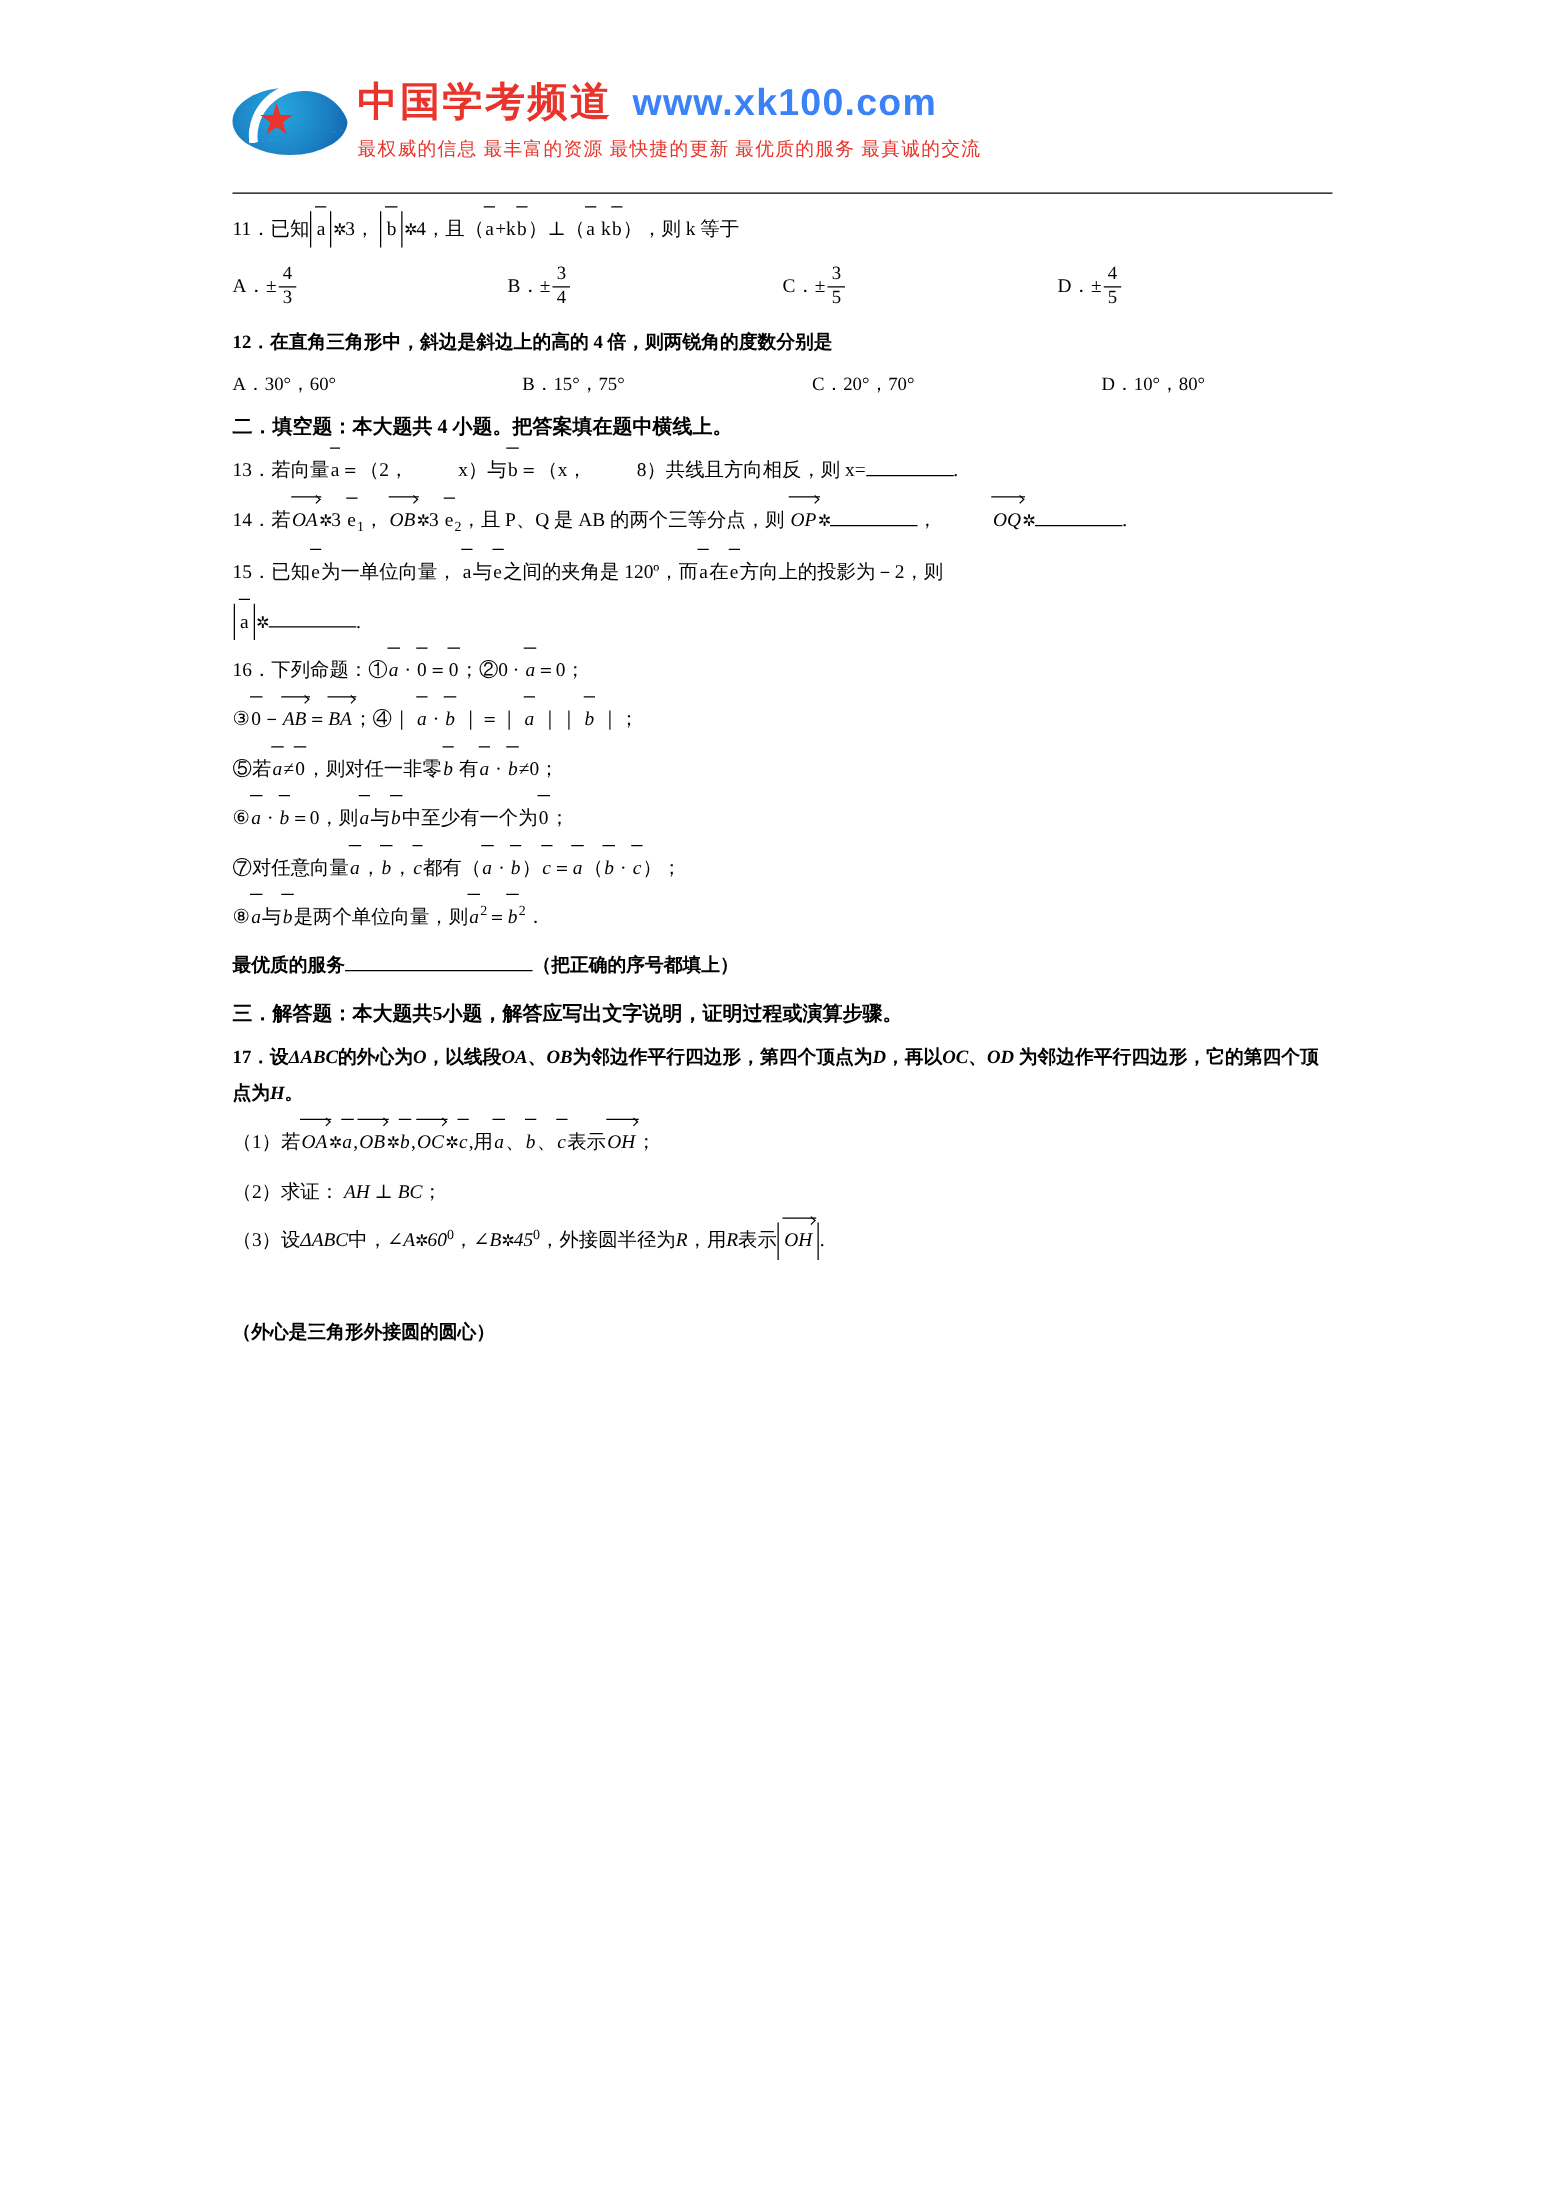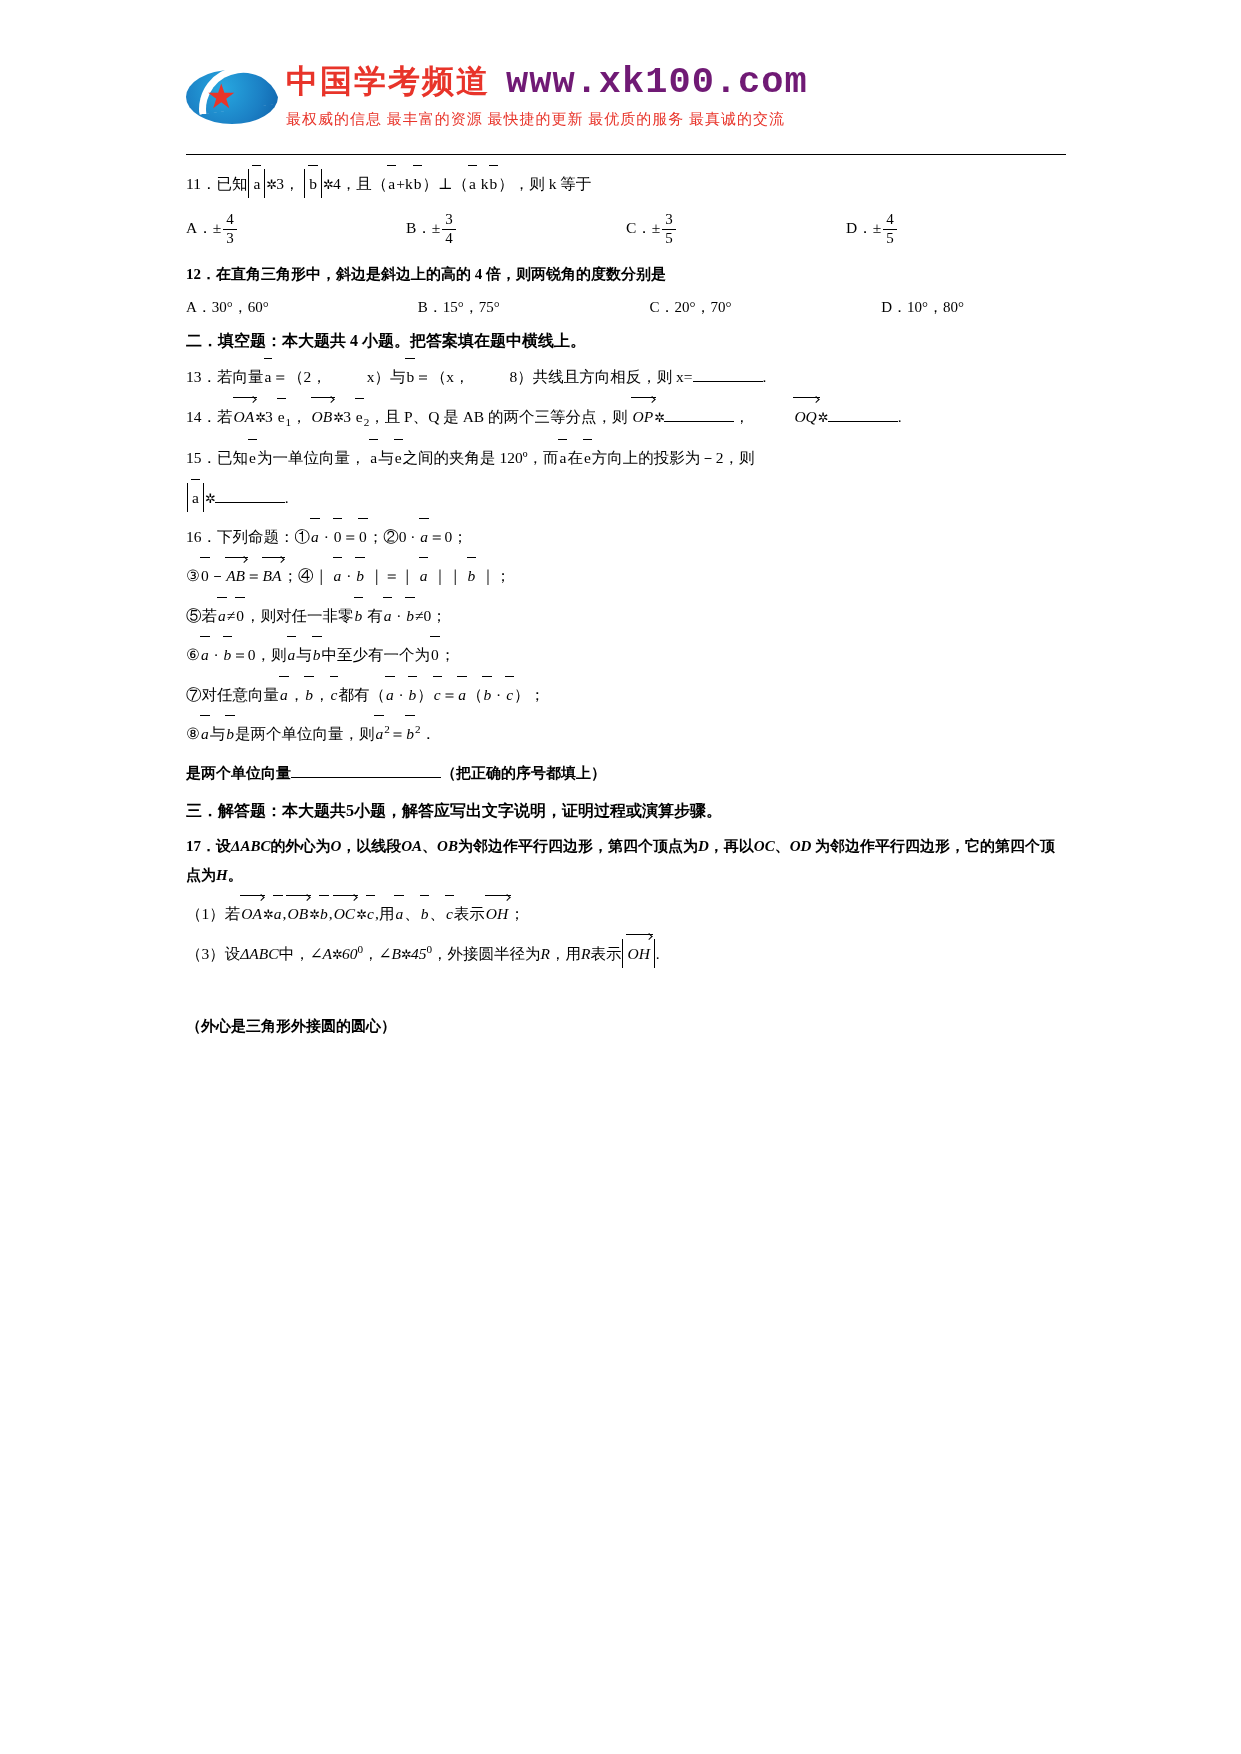--- a/index.html
+++ b/index.html
@@ -80,24 +80,24 @@
     white-space: nowrap;
   }
   .brand-cn {
     font-family: "DejaVu Serif", serif;
     font-size: 32px;
     font-weight: bold;
     color: #e8342a;
     letter-spacing: 2px;
   }
   .brand-url {
-    font-family: Liberation Mono, monospace;
-    font-size: 37px;
-    font-weight: bold;
-    color: #701a75;
+    font-family: Liberation Sans, sans-serif;
+    font-size: 30px;
+    font-weight: bold;
+    color: #3b82f6;
     letter-spacing: 1px;
   }
   .banner-line2 {
     margin-top: 6px;
     font-size: 15px;
     color: #e8342a;
     letter-spacing: 1px;
     white-space: nowrap;
   }
   .banner-rule {
@@ -373,34 +373,37 @@
     <div class="q">
       <span>⑥</span><span class="vecbar ital">a</span>&nbsp;<span>·</span>&nbsp;<span class="vecbar ital">b</span><span>＝0，则</span><span class="vecbar ital">a</span><span>与</span><span class="vecbar ital">b</span><span>中至少有一个为</span><span class="vecbar">0</span><span>；</span>
     </div>
     <div class="q">
       <span>⑦对任意向量</span><span class="vecbar ital">a</span><span>，</span><span class="vecbar ital">b</span><span>，</span><span class="vecbar ital">c</span><span>都有（</span><span class="vecbar ital">a</span>&nbsp;<span>·</span>&nbsp;<span class="vecbar ital">b</span><span>）</span><span class="vecbar ital">c</span><span>＝</span><span class="vecbar ital">a</span><span>（</span><span class="vecbar ital">b</span>&nbsp;<span>·</span>&nbsp;<span class="vecbar ital">c</span><span>）；</span>
     </div>
     <div class="q">
       <span>⑧</span><span class="vecbar ital">a</span><span>与</span><span class="vecbar ital">b</span><span>是两个单位向量，则</span><span class="vecbar ital">a</span><span class="sup">2</span><span>＝</span><span class="vecbar ital">b</span><span class="sup">2</span><span>．</span>
     </div>
     <div class="q small">
-      <span>是两个单位向量</span><span class="blank-l"></span><span>（把正确的序号都填上）</span>
+      <span>最优质的服务</span><span class="blank-l"></span><span>（把正确的序号都填上）</span>
     </div>
 
     <div class="sec-head">三．解答题：本大题共5小题，解答应写出文字说明，证明过程或演算步骤。</div>
 
     <div class="q small">
       <span>17．设</span><span class="ital">ΔABC</span><span>的外心为</span><span class="ital">O</span><span>，以线段</span><span class="ital">OA</span><span>、</span><span class="ital">OB</span><span>为邻边作平行四边形，第四个顶点为</span><span class="ital">D</span><span>，再以</span><span class="ital">OC</span><span>、</span><span class="ital">OD</span>
       <span>为邻边作平行四边形，它的第四个顶点为</span><span class="ital">H</span><span>。</span>
     </div>
 
     <div class="q">
       <span>（1）若</span><span class="vec ital">OA</span><span class="box-sym">✲</span><span class="vecbar ital">a</span><span>,</span><span class="vec ital">OB</span><span class="box-sym">✲</span><span class="vecbar ital">b</span><span>,</span><span class="vec ital">OC</span><span class="box-sym">✲</span><span class="vecbar ital">c</span><span>,用</span><span class="vecbar ital">a</span><span>、</span><span class="vecbar ital">b</span><span>、</span><span class="vecbar ital">c</span><span>表示</span><span class="vec ital">OH</span><span>；</span>
     </div>
 
+    <div class="q">
+      <span>（2）求证：</span>&nbsp;<span class="ital">AH</span>&nbsp;<span>⊥</span>&nbsp;<span class="ital">BC</span><span>；</span>
+    </div>
 
     <div class="q">
       <span>（3）设</span><span class="ital">ΔABC</span><span>中，</span><span class="ital">∠A</span><span class="box-sym">✲</span><span class="ital">60</span><span class="sup">0</span><span>，</span><span class="ital">∠B</span><span class="box-sym">✲</span><span class="ital">45</span><span class="sup">0</span><span>，外接圆半径为</span><span class="ital">R</span><span>，用</span><span class="ital">R</span><span>表示</span><span class="abs"><span class="vec ital">OH</span></span><span>.</span>
     </div>
 
     <div class="q small" style="margin-top:44px">（外心是三角形外接圆的圆心）</div>
 
   </div>
 
   <div class="ad">

